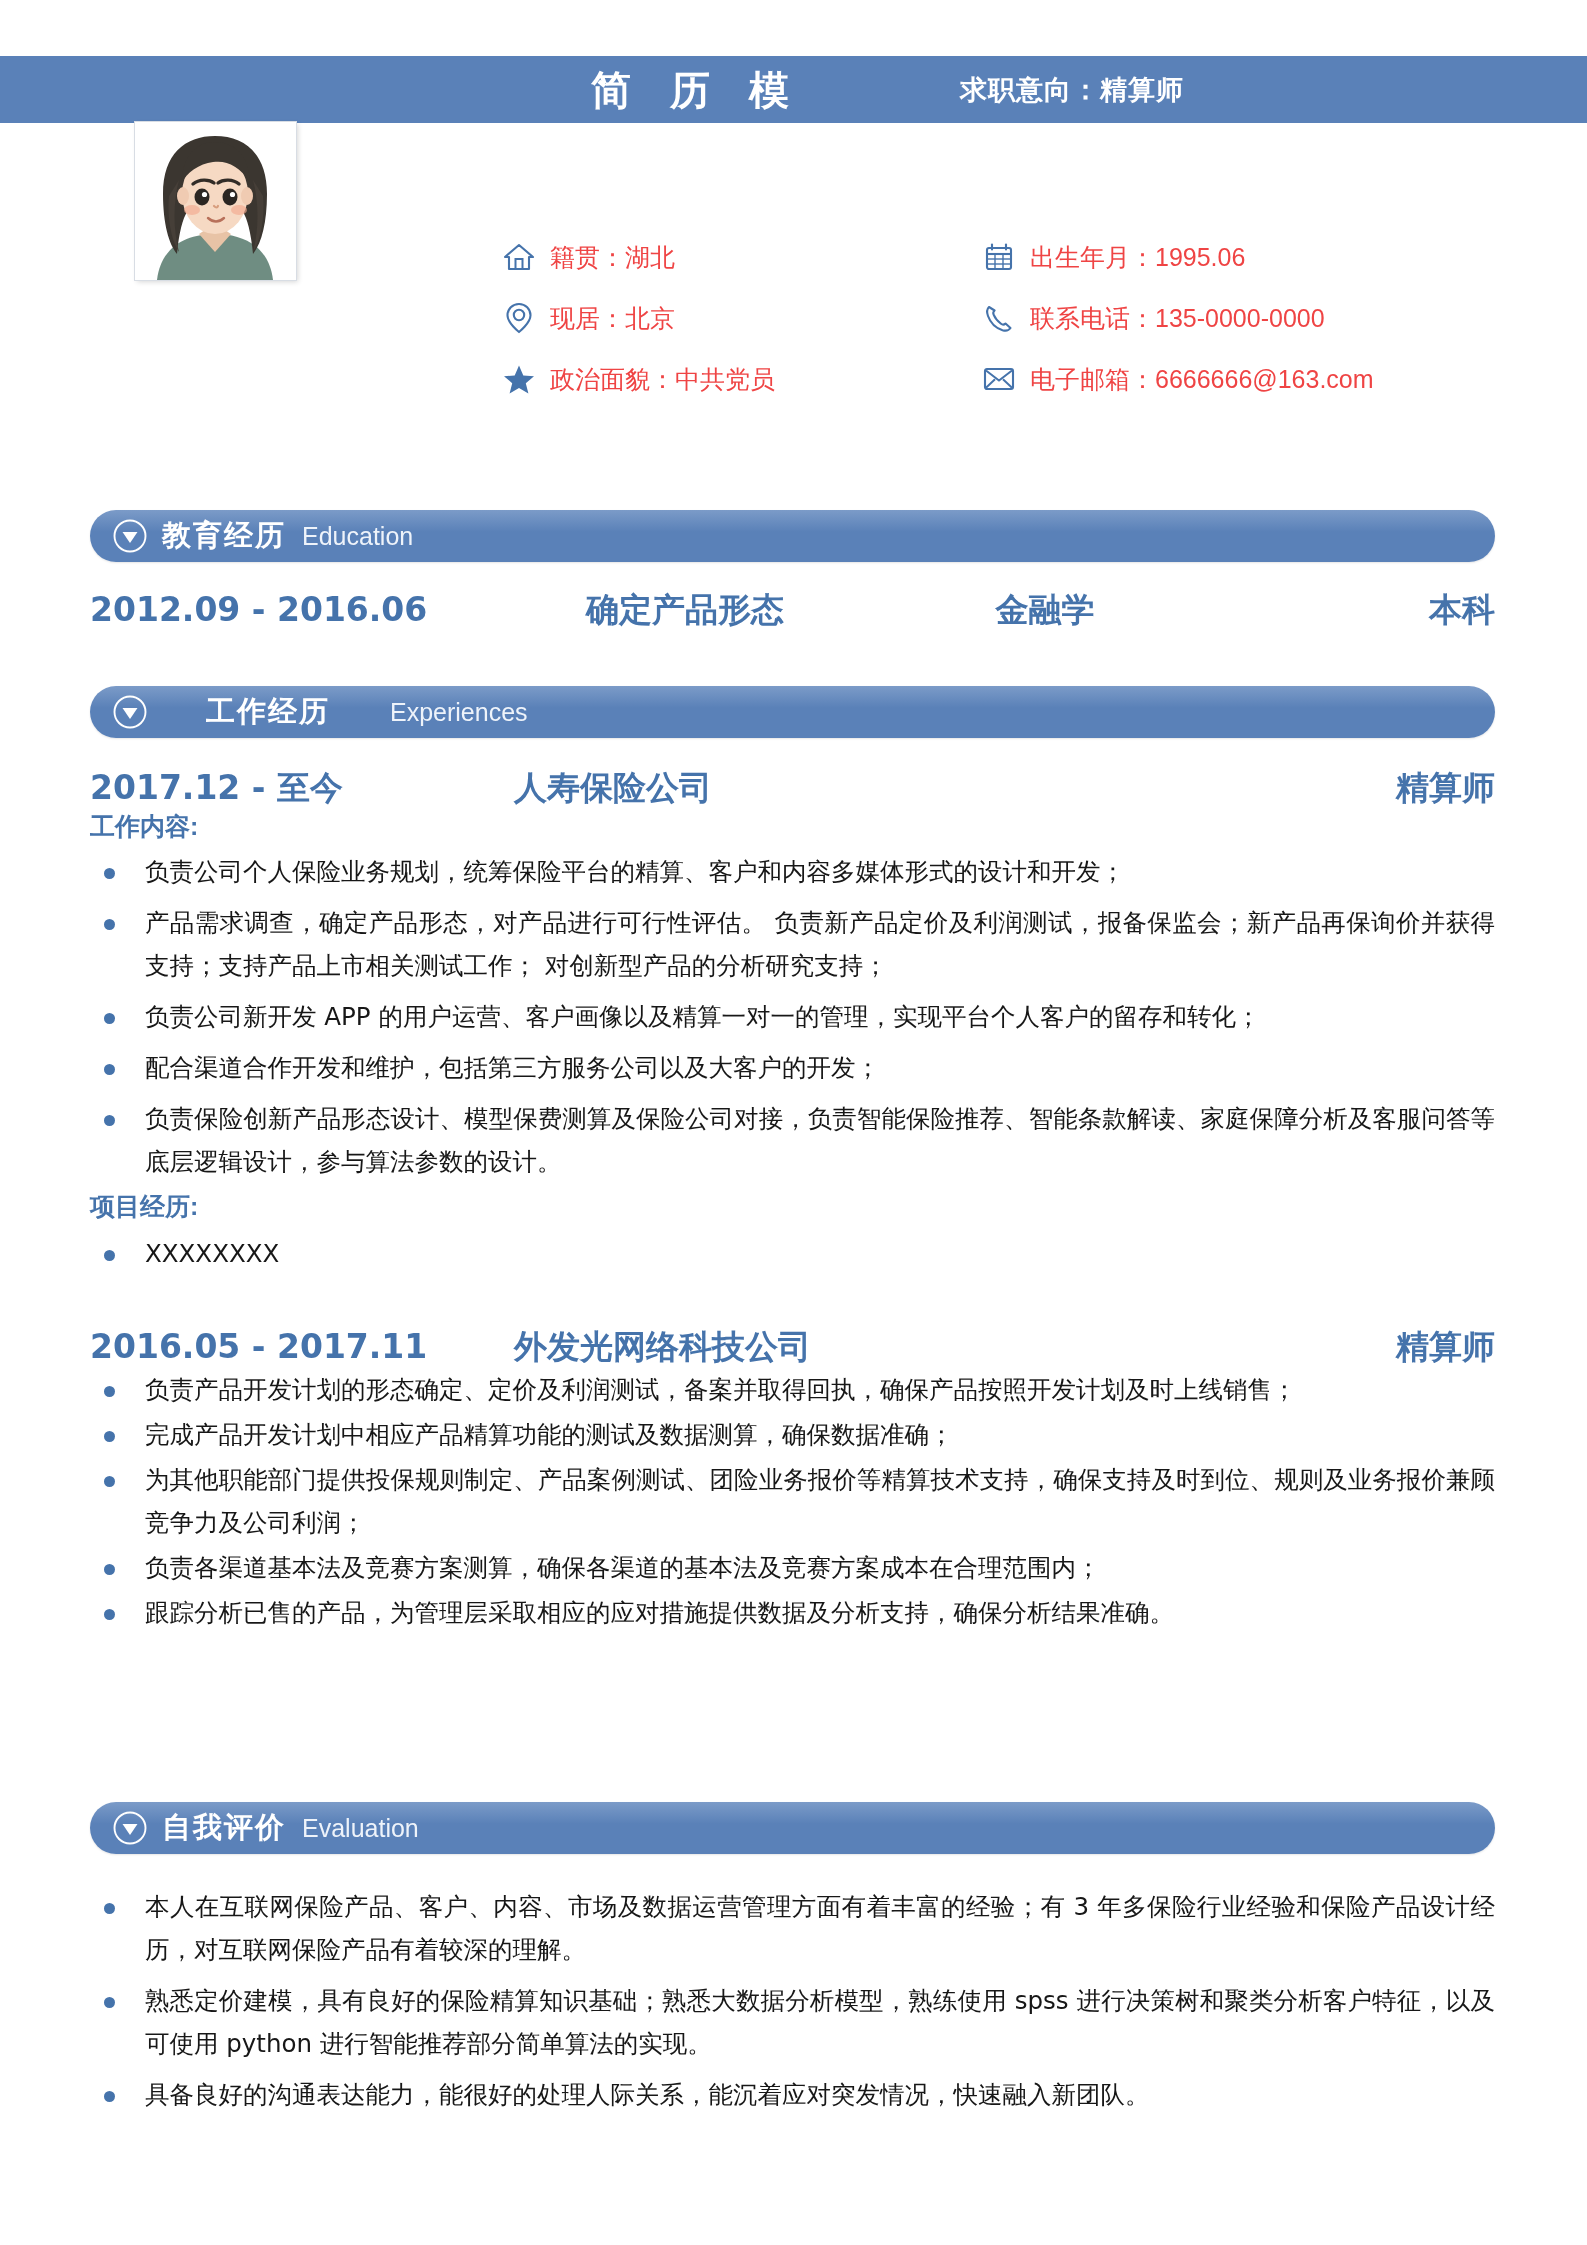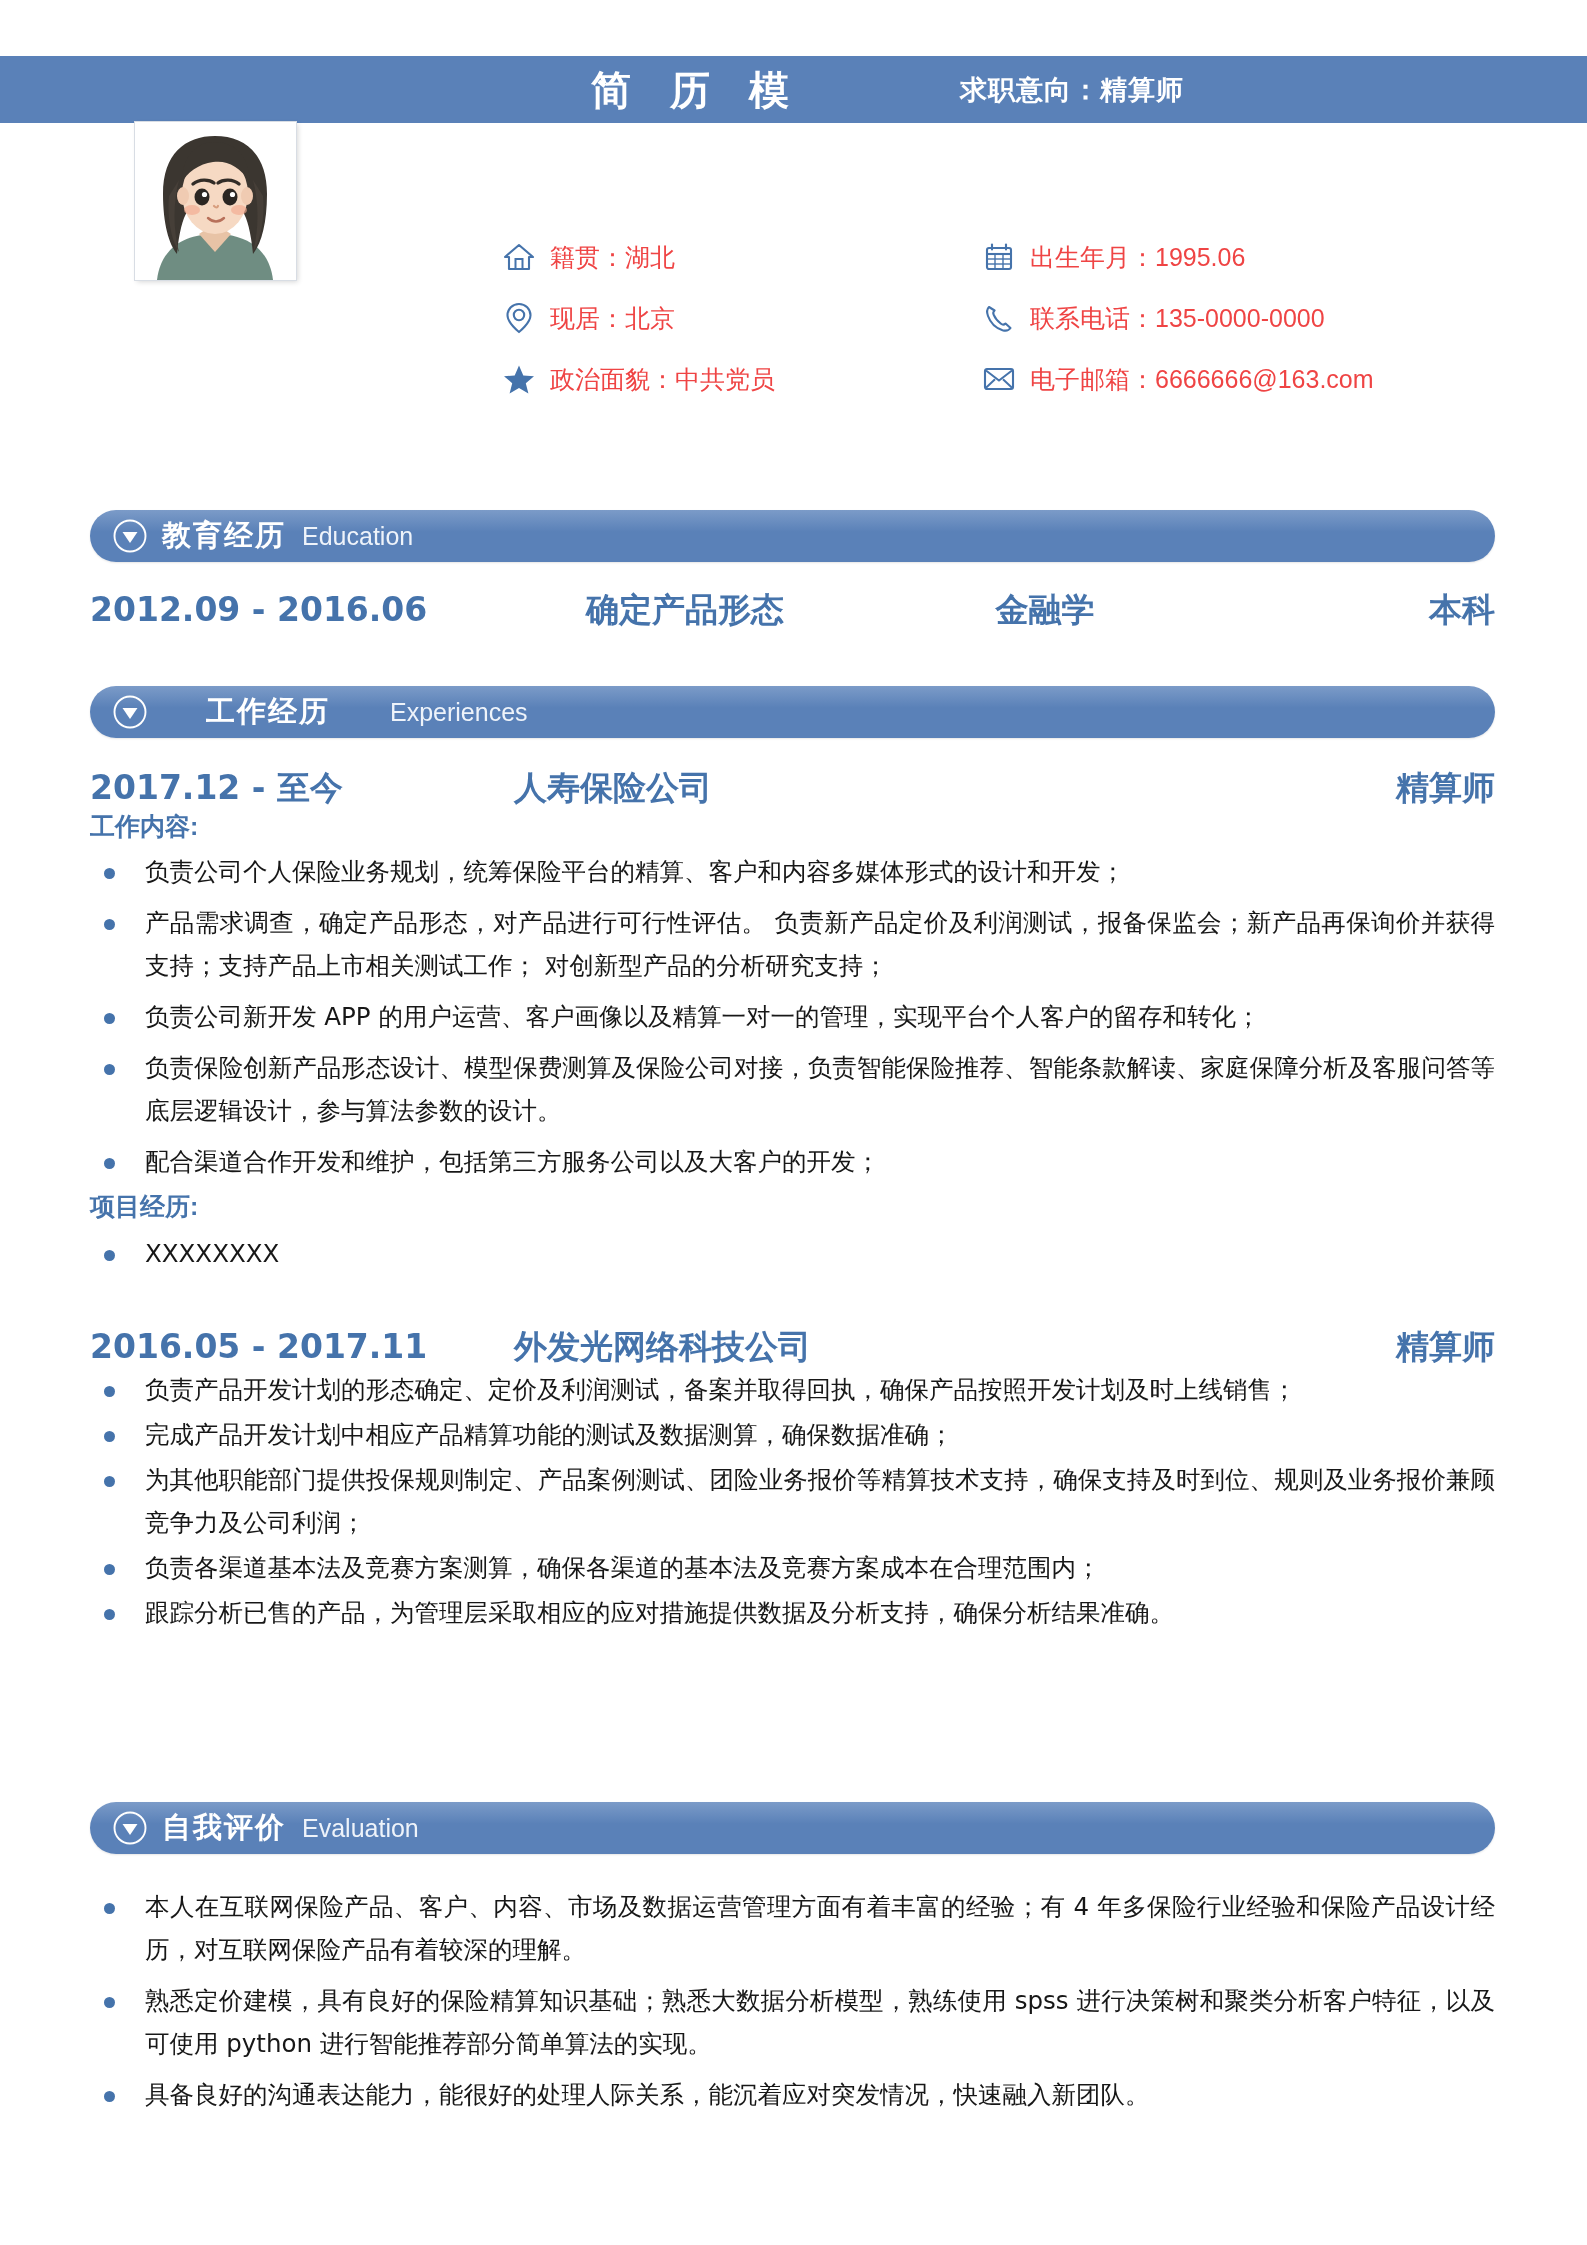--- a/index.html
+++ b/index.html
@@ -257,22 +257,22 @@
   <span class="blue-b jh-org">人寿保险公司</span>
   <span class="blue-b jh-role">精算师</span>
 </div>
 
 <div class="sub-label" style="top:810px;">工作内容:</div>
 
 <ul class="bl" style="top:850px;">
   <li>负责公司个人保险业务规划，统筹保险平台的精算、客户和内容多媒体形式的设计和开发；</li>
   <li>产品需求调查，确定产品形态，对产品进行可行性评估。 负责新产品定价及利润测试，报备保监会；新产品再保询价并获得支持；支持产品上市相关测试工作； 对创新型产品的分析研究支持；</li>
   <li>负责公司新开发 APP 的用户运营、客户画像以及精算一对一的管理，实现平台个人客户的留存和转化；</li>
+  <li>配合渠道合作开发和维护，包括第三方服务公司以及大客户的开发；</li>
   <li>负责保险创新产品形态设计、模型保费测算及保险公司对接，负责智能保险推荐、智能条款解读、家庭保障分析及客服问答等底层逻辑设计，参与算法参数的设计。</li>
-  <li>配合渠道合作开发和维护，包括第三方服务公司以及大客户的开发；</li>
 </ul>
 
 <div class="sub-label" style="top:1190px;">项目经历:</div>
 
 <ul class="bl" style="top:1232px;">
   <li>XXXXXXXX</li>
 </ul>
 
 <div class="rowline job-head" style="top:1325px;">
   <span class="blue-b jh-date">2016.05 - 2017.11</span>
@@ -293,16 +293,16 @@
     <svg width="36" height="36" viewBox="0 0 36 36">
         <circle cx="18" cy="18" r="15.5" fill="none" stroke="#ffffff" stroke-width="1.9"></circle>
         <path d="M10.5 14 L18 25 L25.5 14 Z" fill="#ffffff"></path>
       </svg>
   </span>
   <span class="section-cn">自我评价</span>
   <span class="section-en">Evaluation</span>
 </div>
 
 <ul class="bl" style="top:1885px;">
-  <li>本人在互联网保险产品、客户、内容、市场及数据运营管理方面有着丰富的经验；有 4 年多保险行业经验和保险产品设计经历，对互联网保险产品有着较深的理解。</li>
+  <li>本人在互联网保险产品、客户、内容、市场及数据运营管理方面有着丰富的经验；有 3 年多保险行业经验和保险产品设计经历，对互联网保险产品有着较深的理解。</li>
   <li>熟悉定价建模，具有良好的保险精算知识基础；熟悉大数据分析模型，熟练使用 spss 进行决策树和聚类分析客户特征，以及可使用 python 进行智能推荐部分简单算法的实现。</li>
   <li>具备良好的沟通表达能力，能很好的处理人际关系，能沉着应对突发情况，快速融入新团队。</li>
 </ul>
 
 </body></html>

